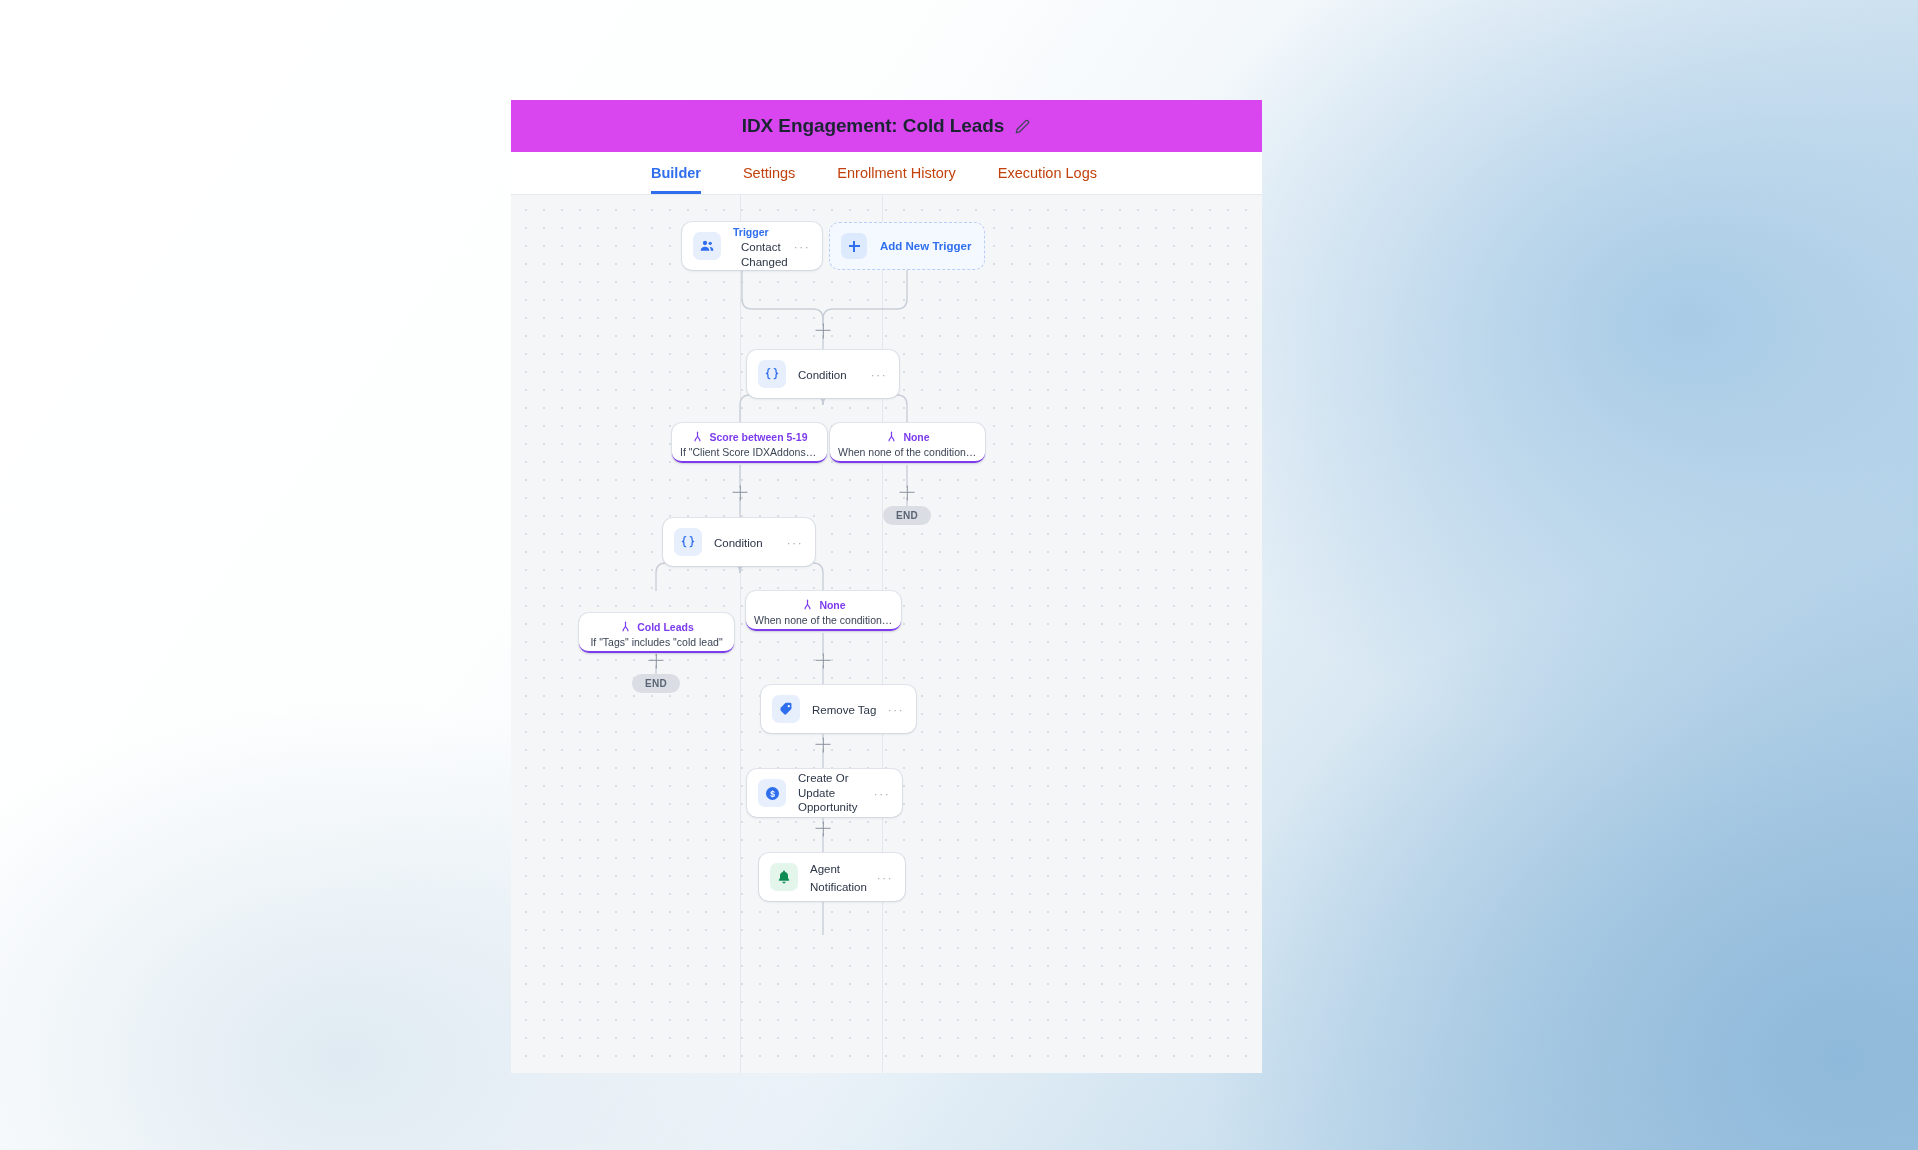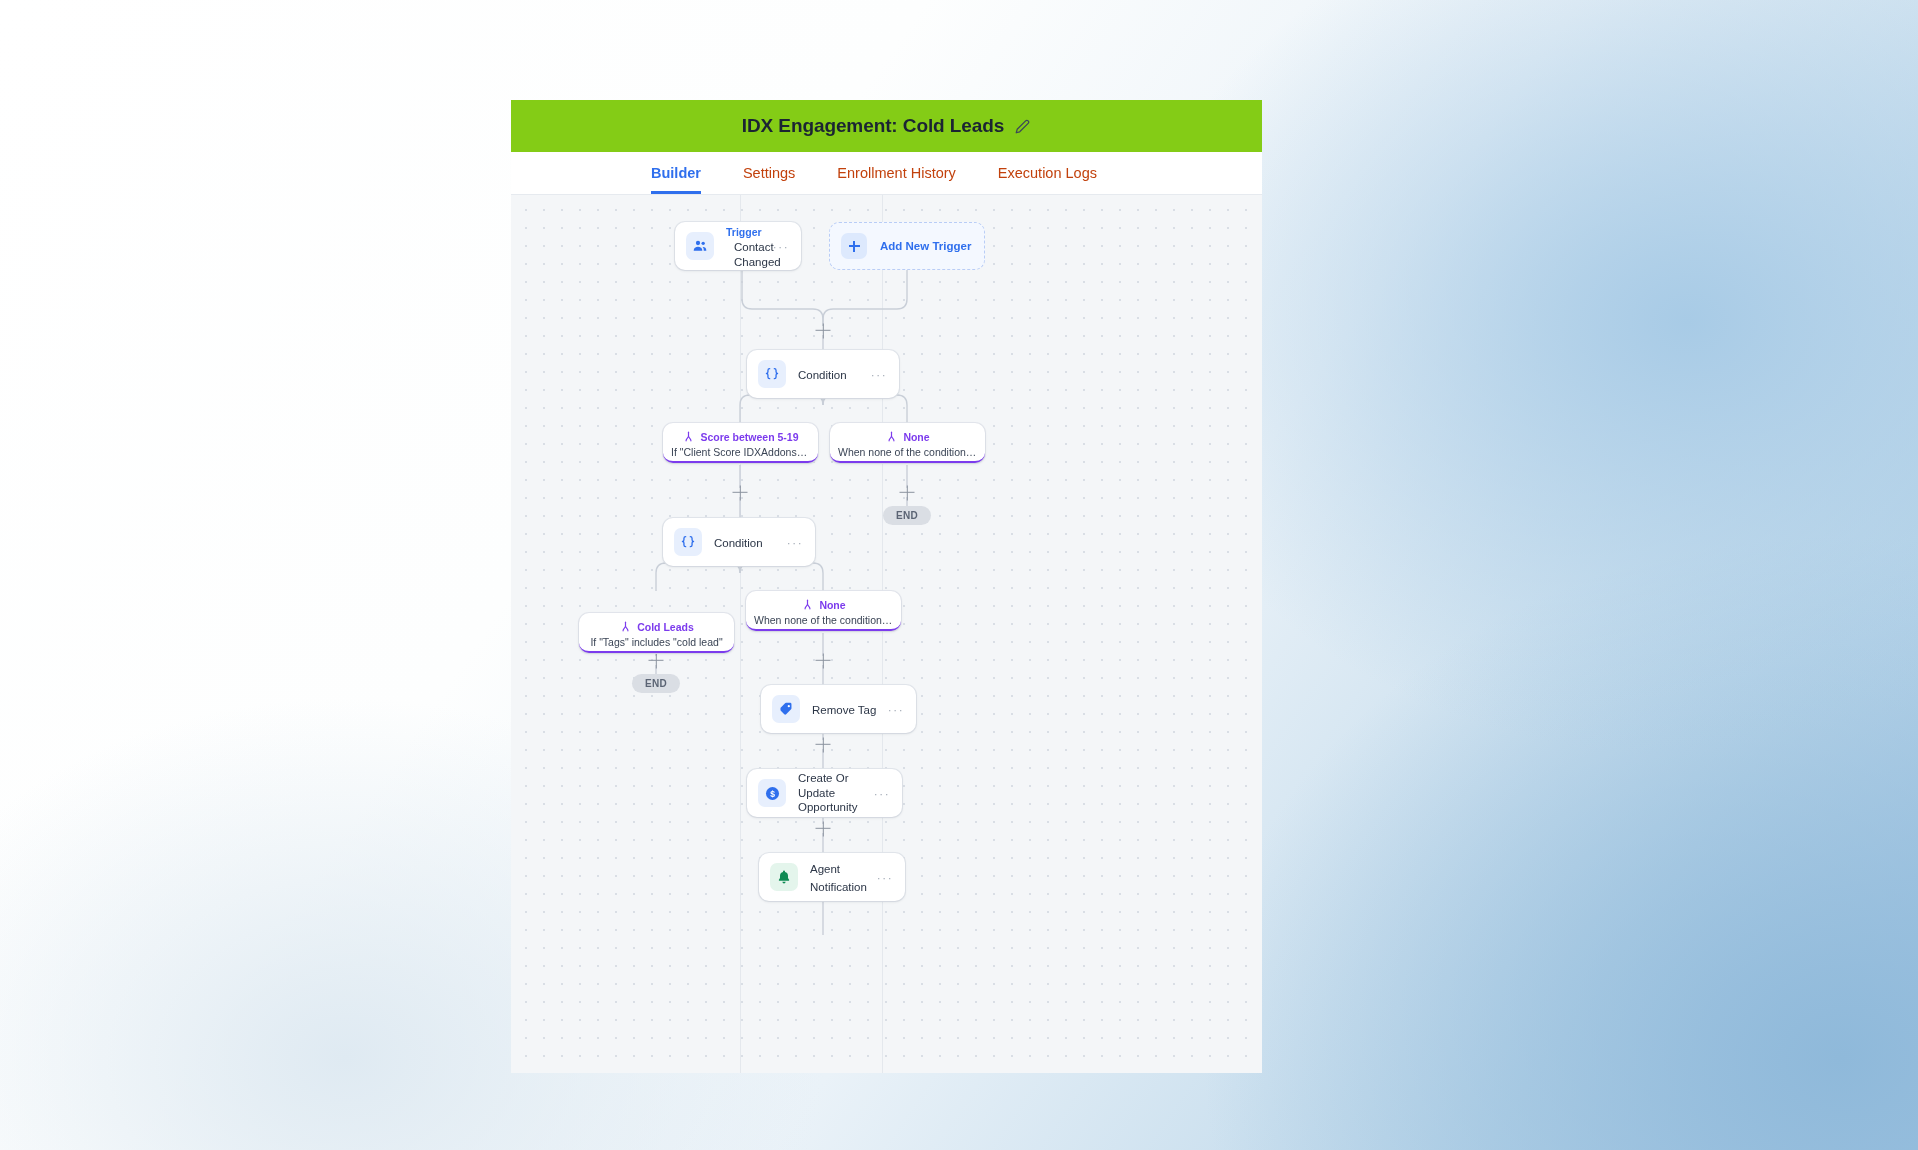--- a/index.html
+++ b/index.html
@@ -31,21 +31,21 @@
     overflow: hidden;
   }
 
   
   .titlebar {
     height: 52px;
     display: flex;
     align-items: center;
     justify-content: center;
     gap: 10px;
-    background: #84cc16;
+    background: #d946ef;
   }
   .page-title {
     font-size: 19px;
     font-weight: bold;
     color: #1b2433;
     letter-spacing: -0.1px;
   }
   .edit-icon {
     width: 17px; height: 17px;
     display: inline-flex;
@@ -172,21 +172,21 @@
     flex: 0 0 auto;
     margin-right: 12px;
     font-size: 13px;
     letter-spacing: 1.2px;
     color: #aab1bc;
     cursor: pointer;
     line-height: 1;
   }
 
   
-  .node-trigger { left: 164px; top: 27px; width: 126px; height: 48px; }
+  .node-trigger { left: 171px; top: 27px; width: 140px; height: 48px; }
 
   
   .add-trigger {
     position: absolute;
     left: 318px; top: 27px;
     width: 156px; height: 48px;
     border: 1.4px dashed #b9cdf6;
     border-radius: 10px;
     background: #f4f8ff;
     display: flex;
@@ -247,21 +247,21 @@
     white-space: nowrap;
   }
   .branch-desc {
     font-size: 10.5px;
     color: #3a4455;
     white-space: nowrap;
     overflow: hidden;
     text-overflow: ellipsis;
   }
 
-  .branch-b1 { left: 152px; top: 228px; width: 155px; height: 40px; }
+  .branch-b1 { left: 161px; top: 228px; width: 155px; height: 40px; }
   .branch-b2 { left: 319px; top: 228px; width: 155px; height: 40px; }
   .branch-b3 { left: 68px;  top: 418px; width: 155px; height: 40px; }
   .branch-b4 { left: 235px; top: 396px; width: 155px; height: 40px; }
 
   
   .end-pill {
     position: absolute;
     transform: translateX(-50%);
     background: #dadee4;
     color: #5b6474;

